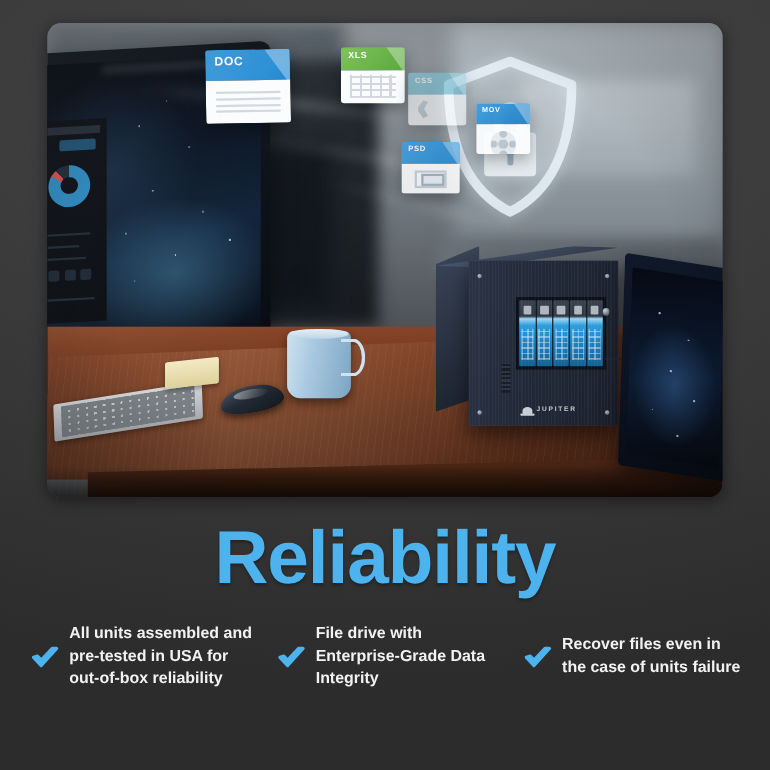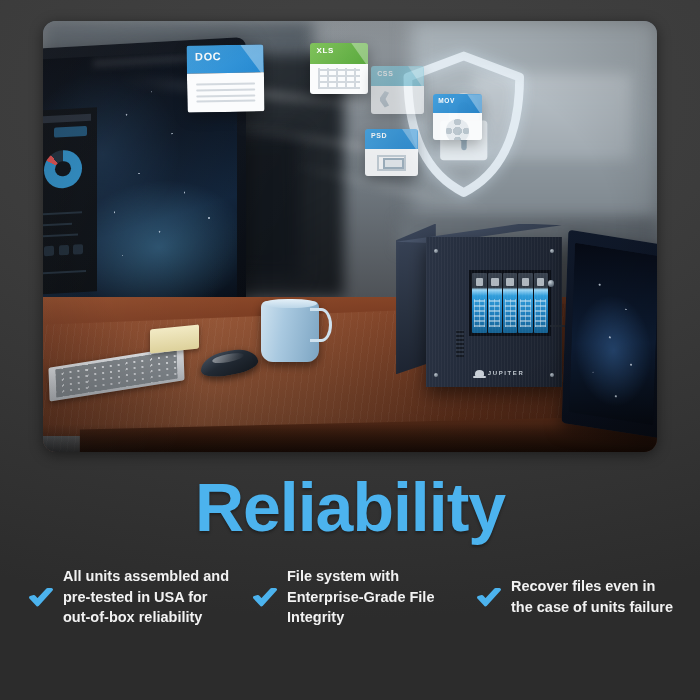--- a/index.html
+++ b/index.html
@@ -402,21 +402,21 @@
         </svg>
     </span>
     <span class="btext b1">All units assembled and pre-tested in USA for out-of-box reliability</span>
   </div>
   <div class="bullet">
     <span class="check">
       <svg viewBox="0 0 26 22">
           <path d="M2.5 10.5 L9.5 18 L23.5 2.5 L19.5 2.5 L9.5 13.2 L6 9.4 Z" fill="#4cb3ee" stroke="#4cb3ee" stroke-width="3" stroke-linejoin="round"></path>
         </svg>
     </span>
-    <span class="btext b2">File system with Enterprise-Grade File Integrity</span>
+    <span class="btext b2">File drive with Enterprise-Grade Data Integrity</span>
   </div>
   <div class="bullet">
     <span class="check">
       <svg viewBox="0 0 26 22">
           <path d="M2.5 10.5 L9.5 18 L23.5 2.5 L19.5 2.5 L9.5 13.2 L6 9.4 Z" fill="#4cb3ee" stroke="#4cb3ee" stroke-width="3" stroke-linejoin="round"></path>
         </svg>
     </span>
     <span class="btext b3">Recover files even in the case of units failure</span>
   </div>
 </div>

